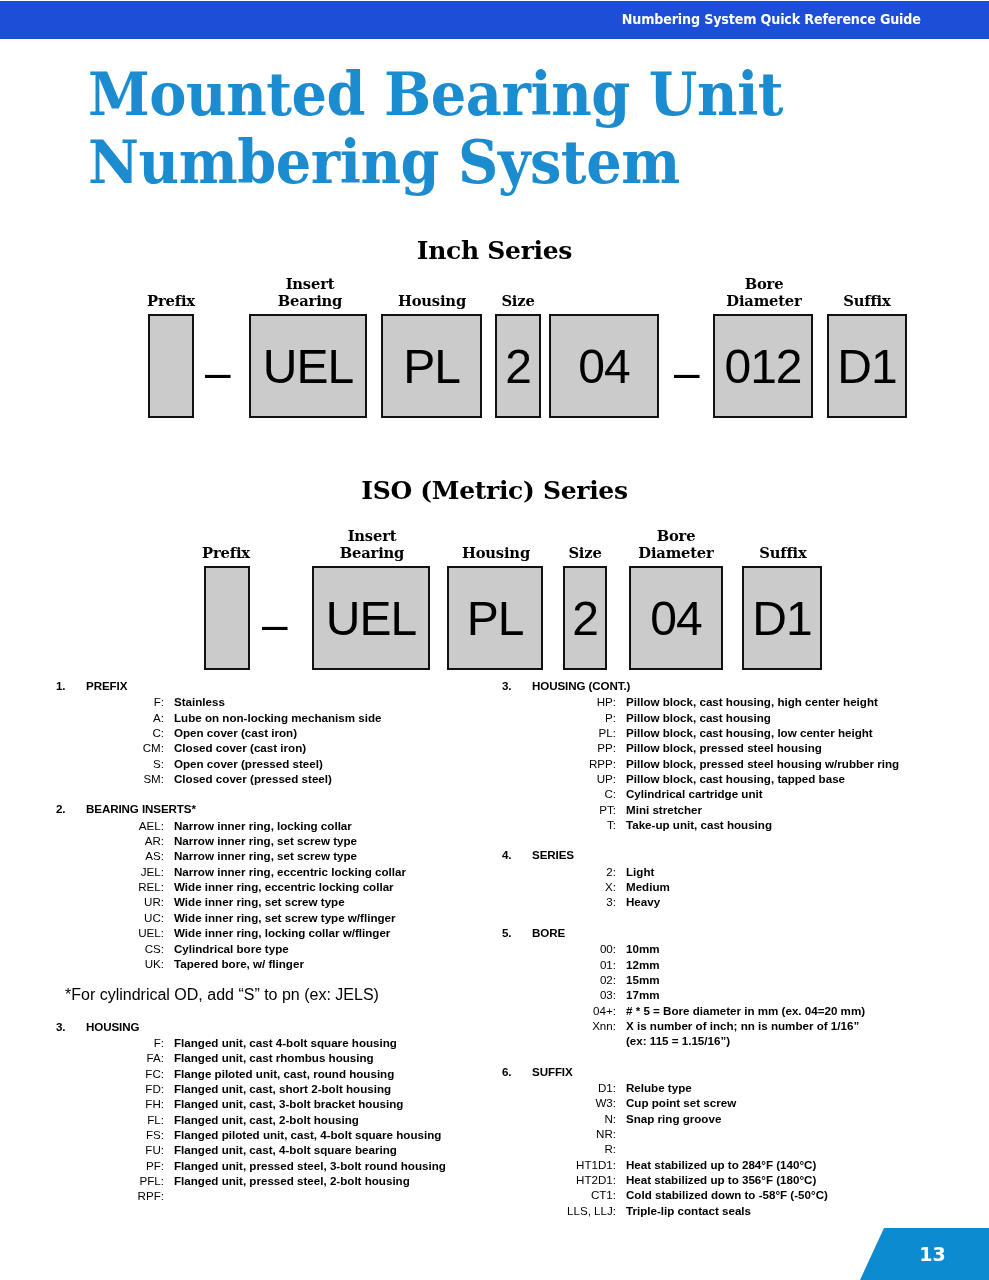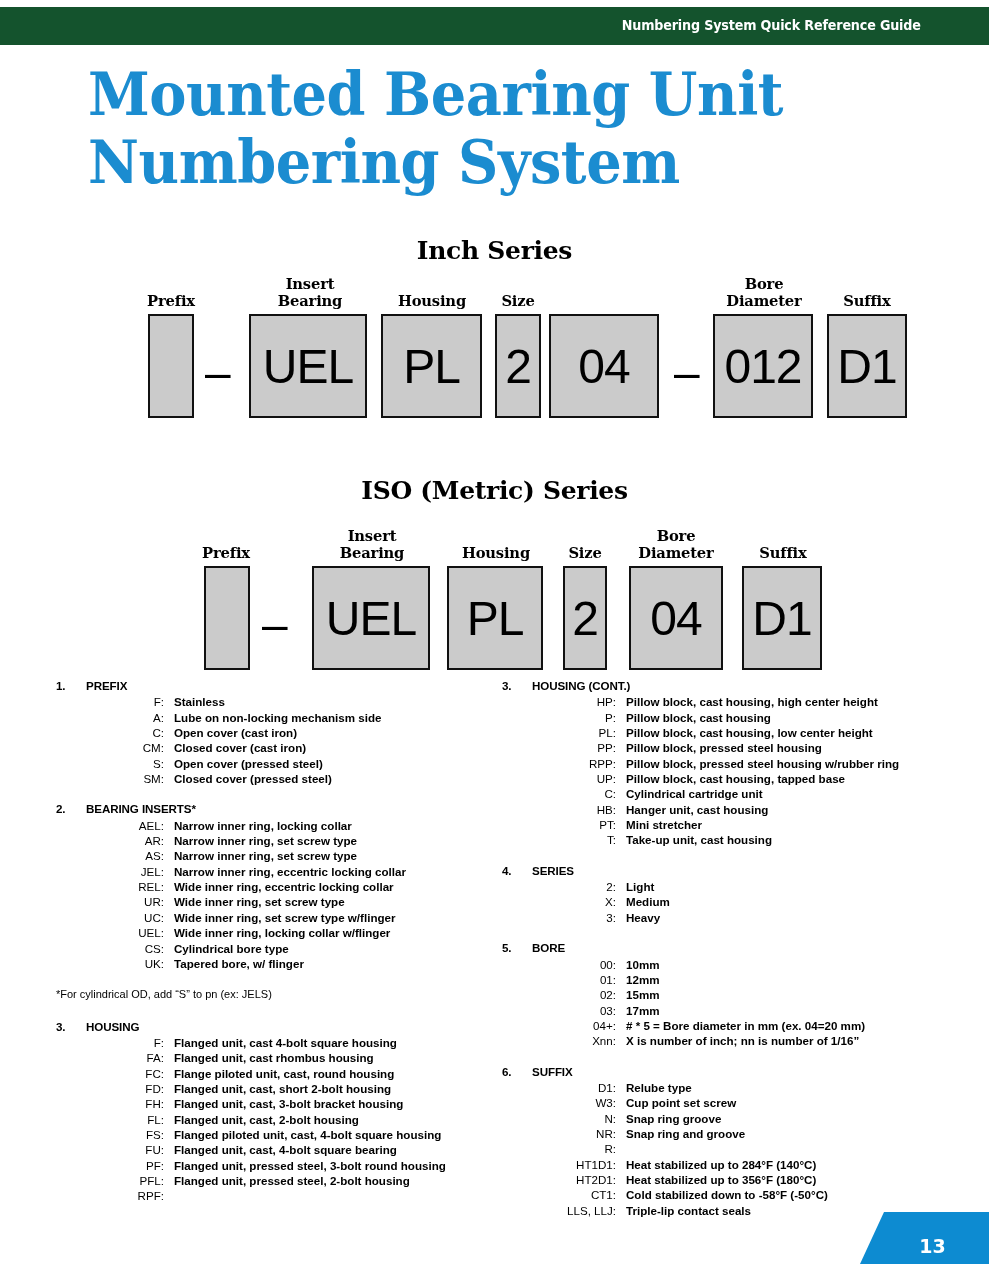--- a/index.html
+++ b/index.html
@@ -12,25 +12,25 @@
     height: 1280px;
     position: relative;
     font-family: "Liberation Sans", sans-serif;
     color: #000000;
     overflow: hidden;
   }
 
   
   .header-bar {
     position: absolute;
-    top: 7px;
+    top: 1px;
     left: 0;
     width: 989px;
     height: 38px;
-    background: #14532d;
+    background: #1d4ed8;
   }
   .header-bar .header-title {
     position: absolute;
     right: 68px;
     top: 10px;
     color: #ffffff;
     font-family: "DejaVu Sans", sans-serif;
     font-size: 14.5px;
     font-weight: bold;
     letter-spacing: -0.2px;
@@ -136,30 +136,31 @@
     white-space: nowrap;
   }
   #legend-right .entry .code { width: 124px; flex: 0 0 124px; }
   .entry .desc { flex: 1 1 auto; font-weight: bold; }
   .entry .desc .cont { display: block; }
 
   .sec-gap { height: 15px; }
   .footnote {
     margin-top: 16px;
     margin-bottom: 16px;
-    font-size: 11px;
+    font-size: 16px;
+    margin-left: 9px;
   }
 
   
   .page-flag {
     position: absolute;
     right: 0;
     bottom: 0;
     width: 129px;
-    height: 68px;
+    height: 52px;
     background: #0d8bd1;
     clip-path: polygon(24px 0, 129px 0, 129px 52px, 0 52px);
     display: flex;
     align-items: center;
     justify-content: center;
   }
   .page-flag .num {
     color: #ffffff;
     font-family: "DejaVu Sans", sans-serif;
     font-size: 19px;
@@ -397,24 +398,20 @@
       </div>
     <div class="entry">
         <span class="code">UP:</span>
         <span class="desc">Pillow block, cast housing, tapped base</span>
       </div>
     <div class="entry">
         <span class="code">C:</span>
         <span class="desc">Cylindrical cartridge unit</span>
       </div>
     <div class="entry">
-        <span class="code">HB:</span>
-        <span class="desc">Hanger unit, cast housing</span>
-      </div>
-    <div class="entry">
         <span class="code">PT:</span>
         <span class="desc">Mini stretcher</span>
       </div>
     <div class="entry">
         <span class="code">T:</span>
         <span class="desc">Take-up unit, cast housing</span>
       </div>
   </div>
 
   <div class="sec-gap"></div>
@@ -462,20 +459,21 @@
         <span class="desc">17mm</span>
       </div>
     <div class="entry">
         <span class="code">04+:</span>
         <span class="desc"># * 5 = Bore diameter in mm (ex. 04=20 mm)</span>
       </div>
     <div class="entry">
       <span class="code">Xnn:</span>
       <span class="desc">
         <span>X is number of inch; nn is number of 1/16”</span>
+        <span class="cont">(ex: 115 = 1.15/16”)</span>
       </span>
     </div>
   </div>
 
   <div class="sec-gap"></div>
 
   <div class="sec-head">
     <span class="sec-num">6.</span>
     <span class="sec-title">SUFFIX</span>
   </div>
@@ -487,21 +485,20 @@
     <div class="entry">
         <span class="code">W3:</span>
         <span class="desc">Cup point set screw</span>
       </div>
     <div class="entry">
         <span class="code">N:</span>
         <span class="desc">Snap ring groove</span>
       </div>
     <div class="entry">
         <span class="code">NR:</span>
-        <span class="desc">Snap ring and groove</span>
       </div>
     <div class="entry">
         <span class="code">R:</span>
       </div>
     <div class="entry">
         <span class="code">HT1D1:</span>
         <span class="desc">Heat stabilized up to 284°F (140°C)</span>
       </div>
     <div class="entry">
         <span class="code">HT2D1:</span>

